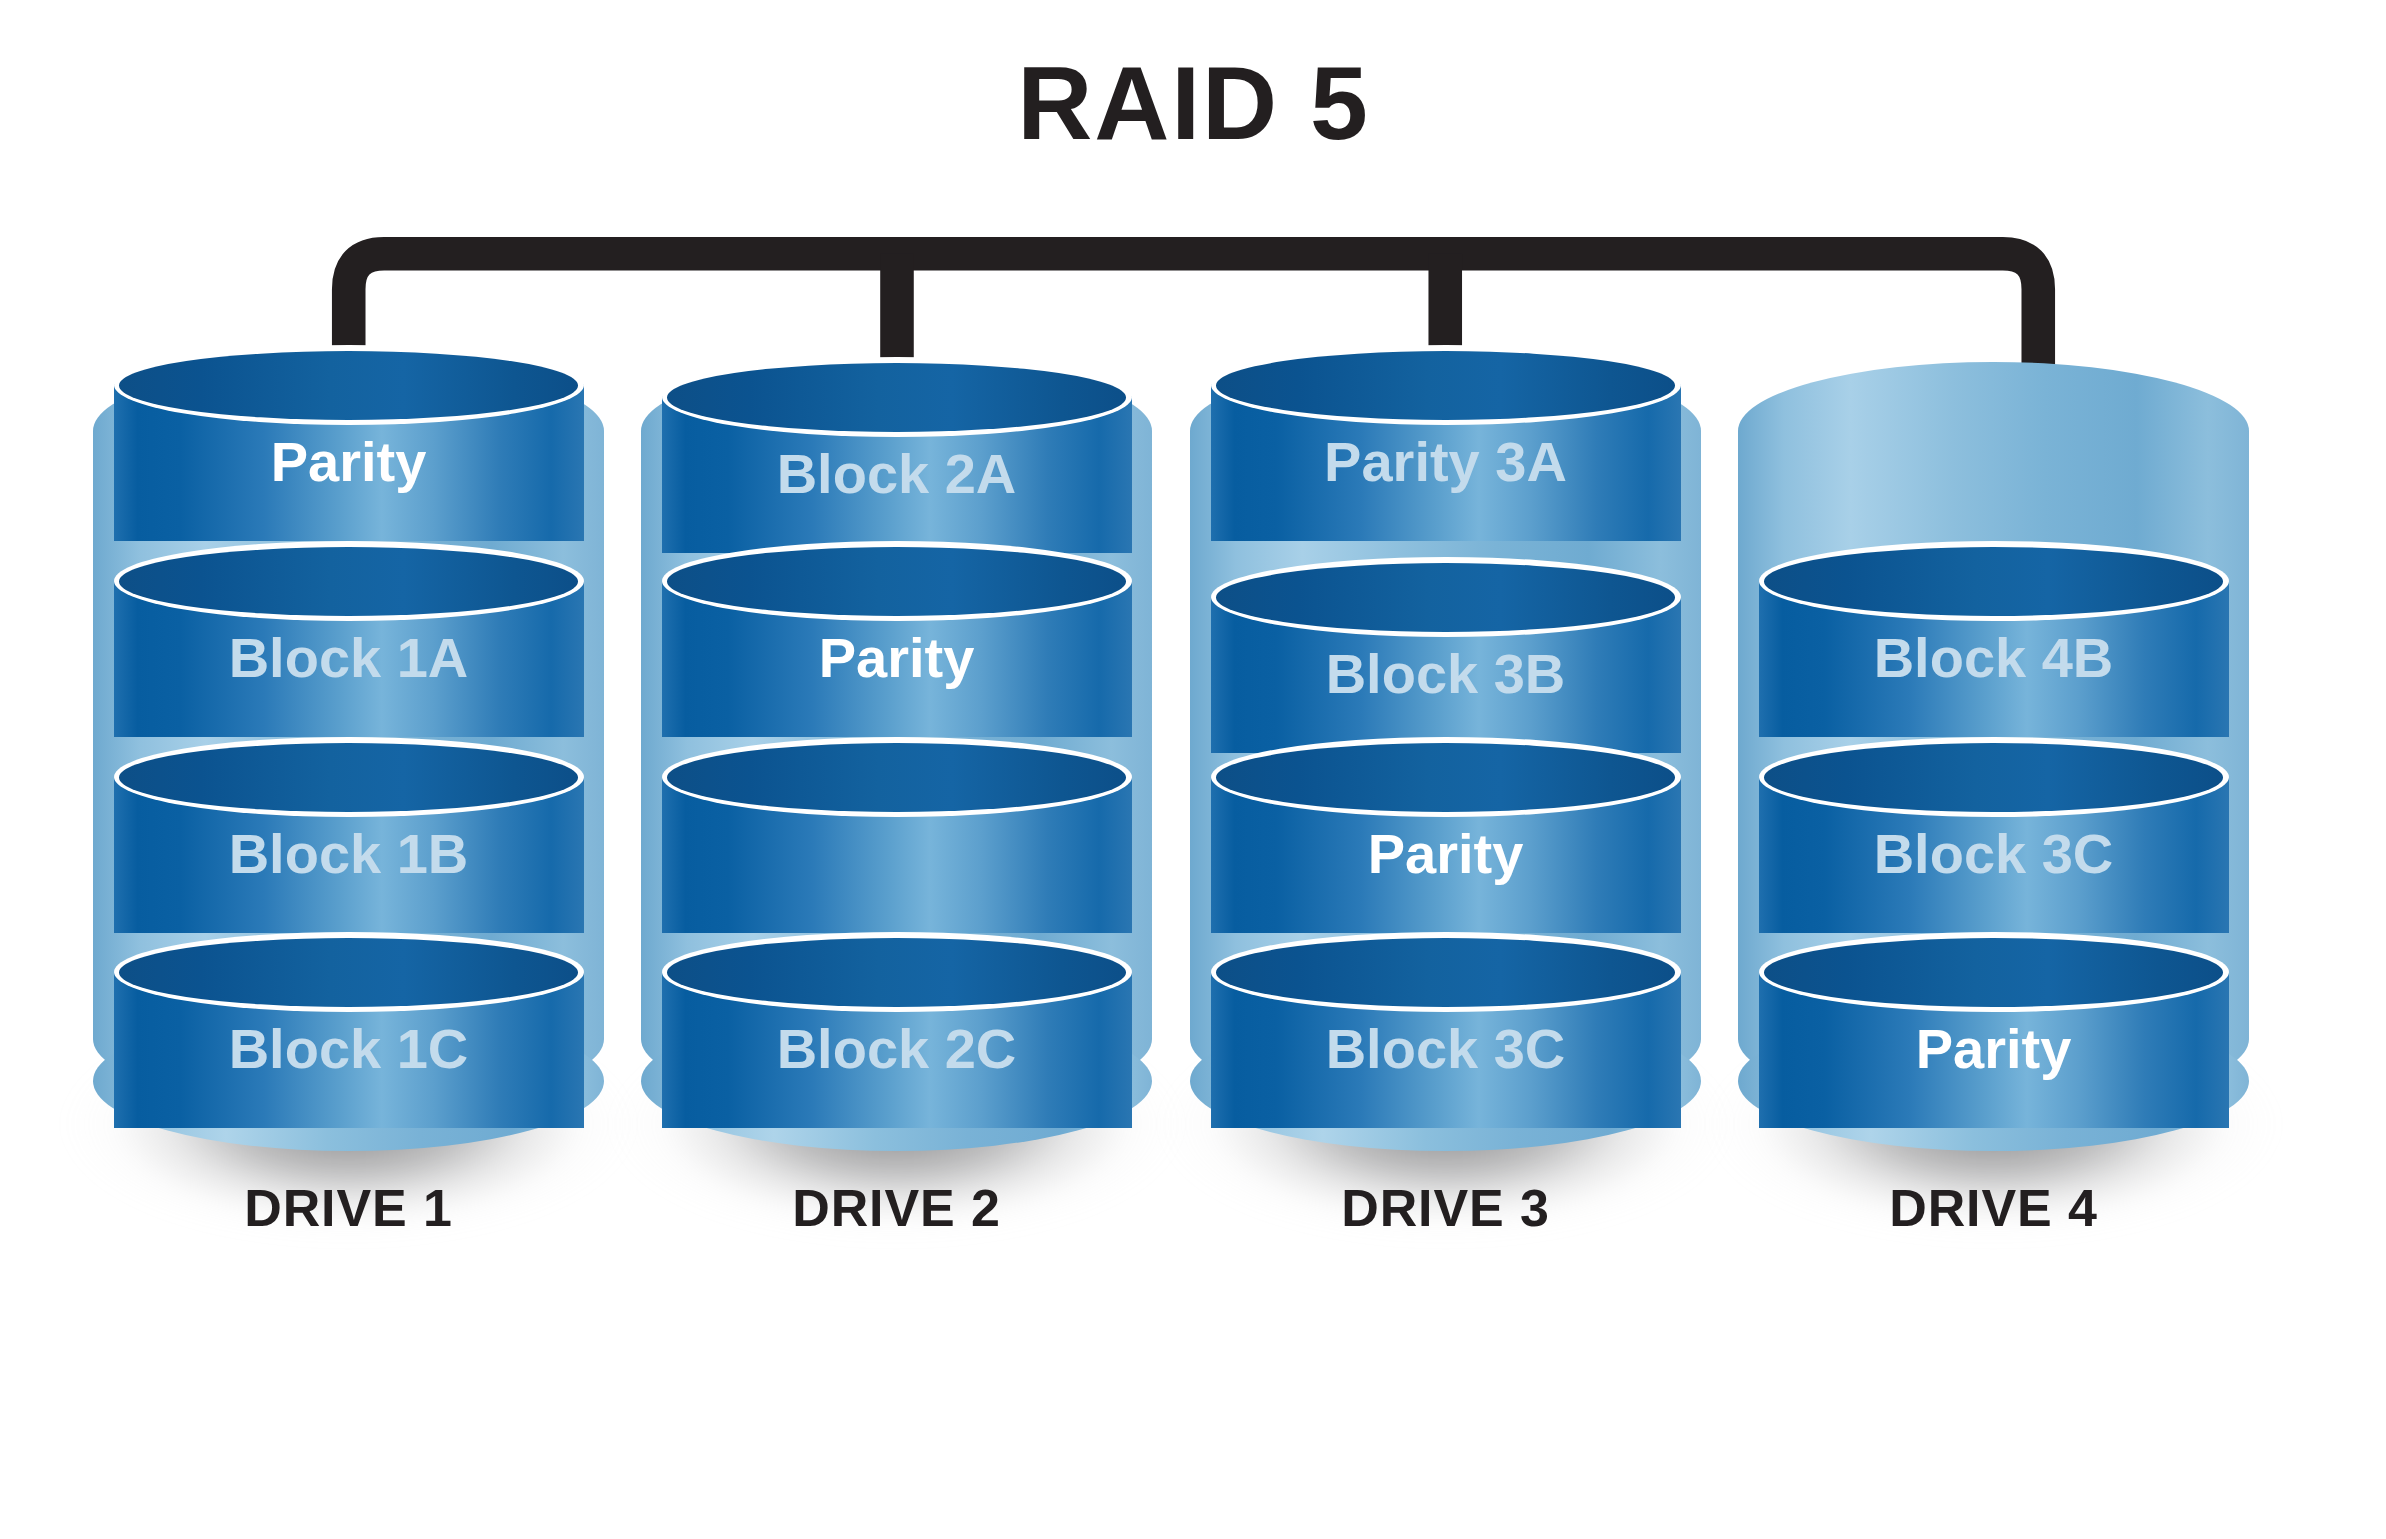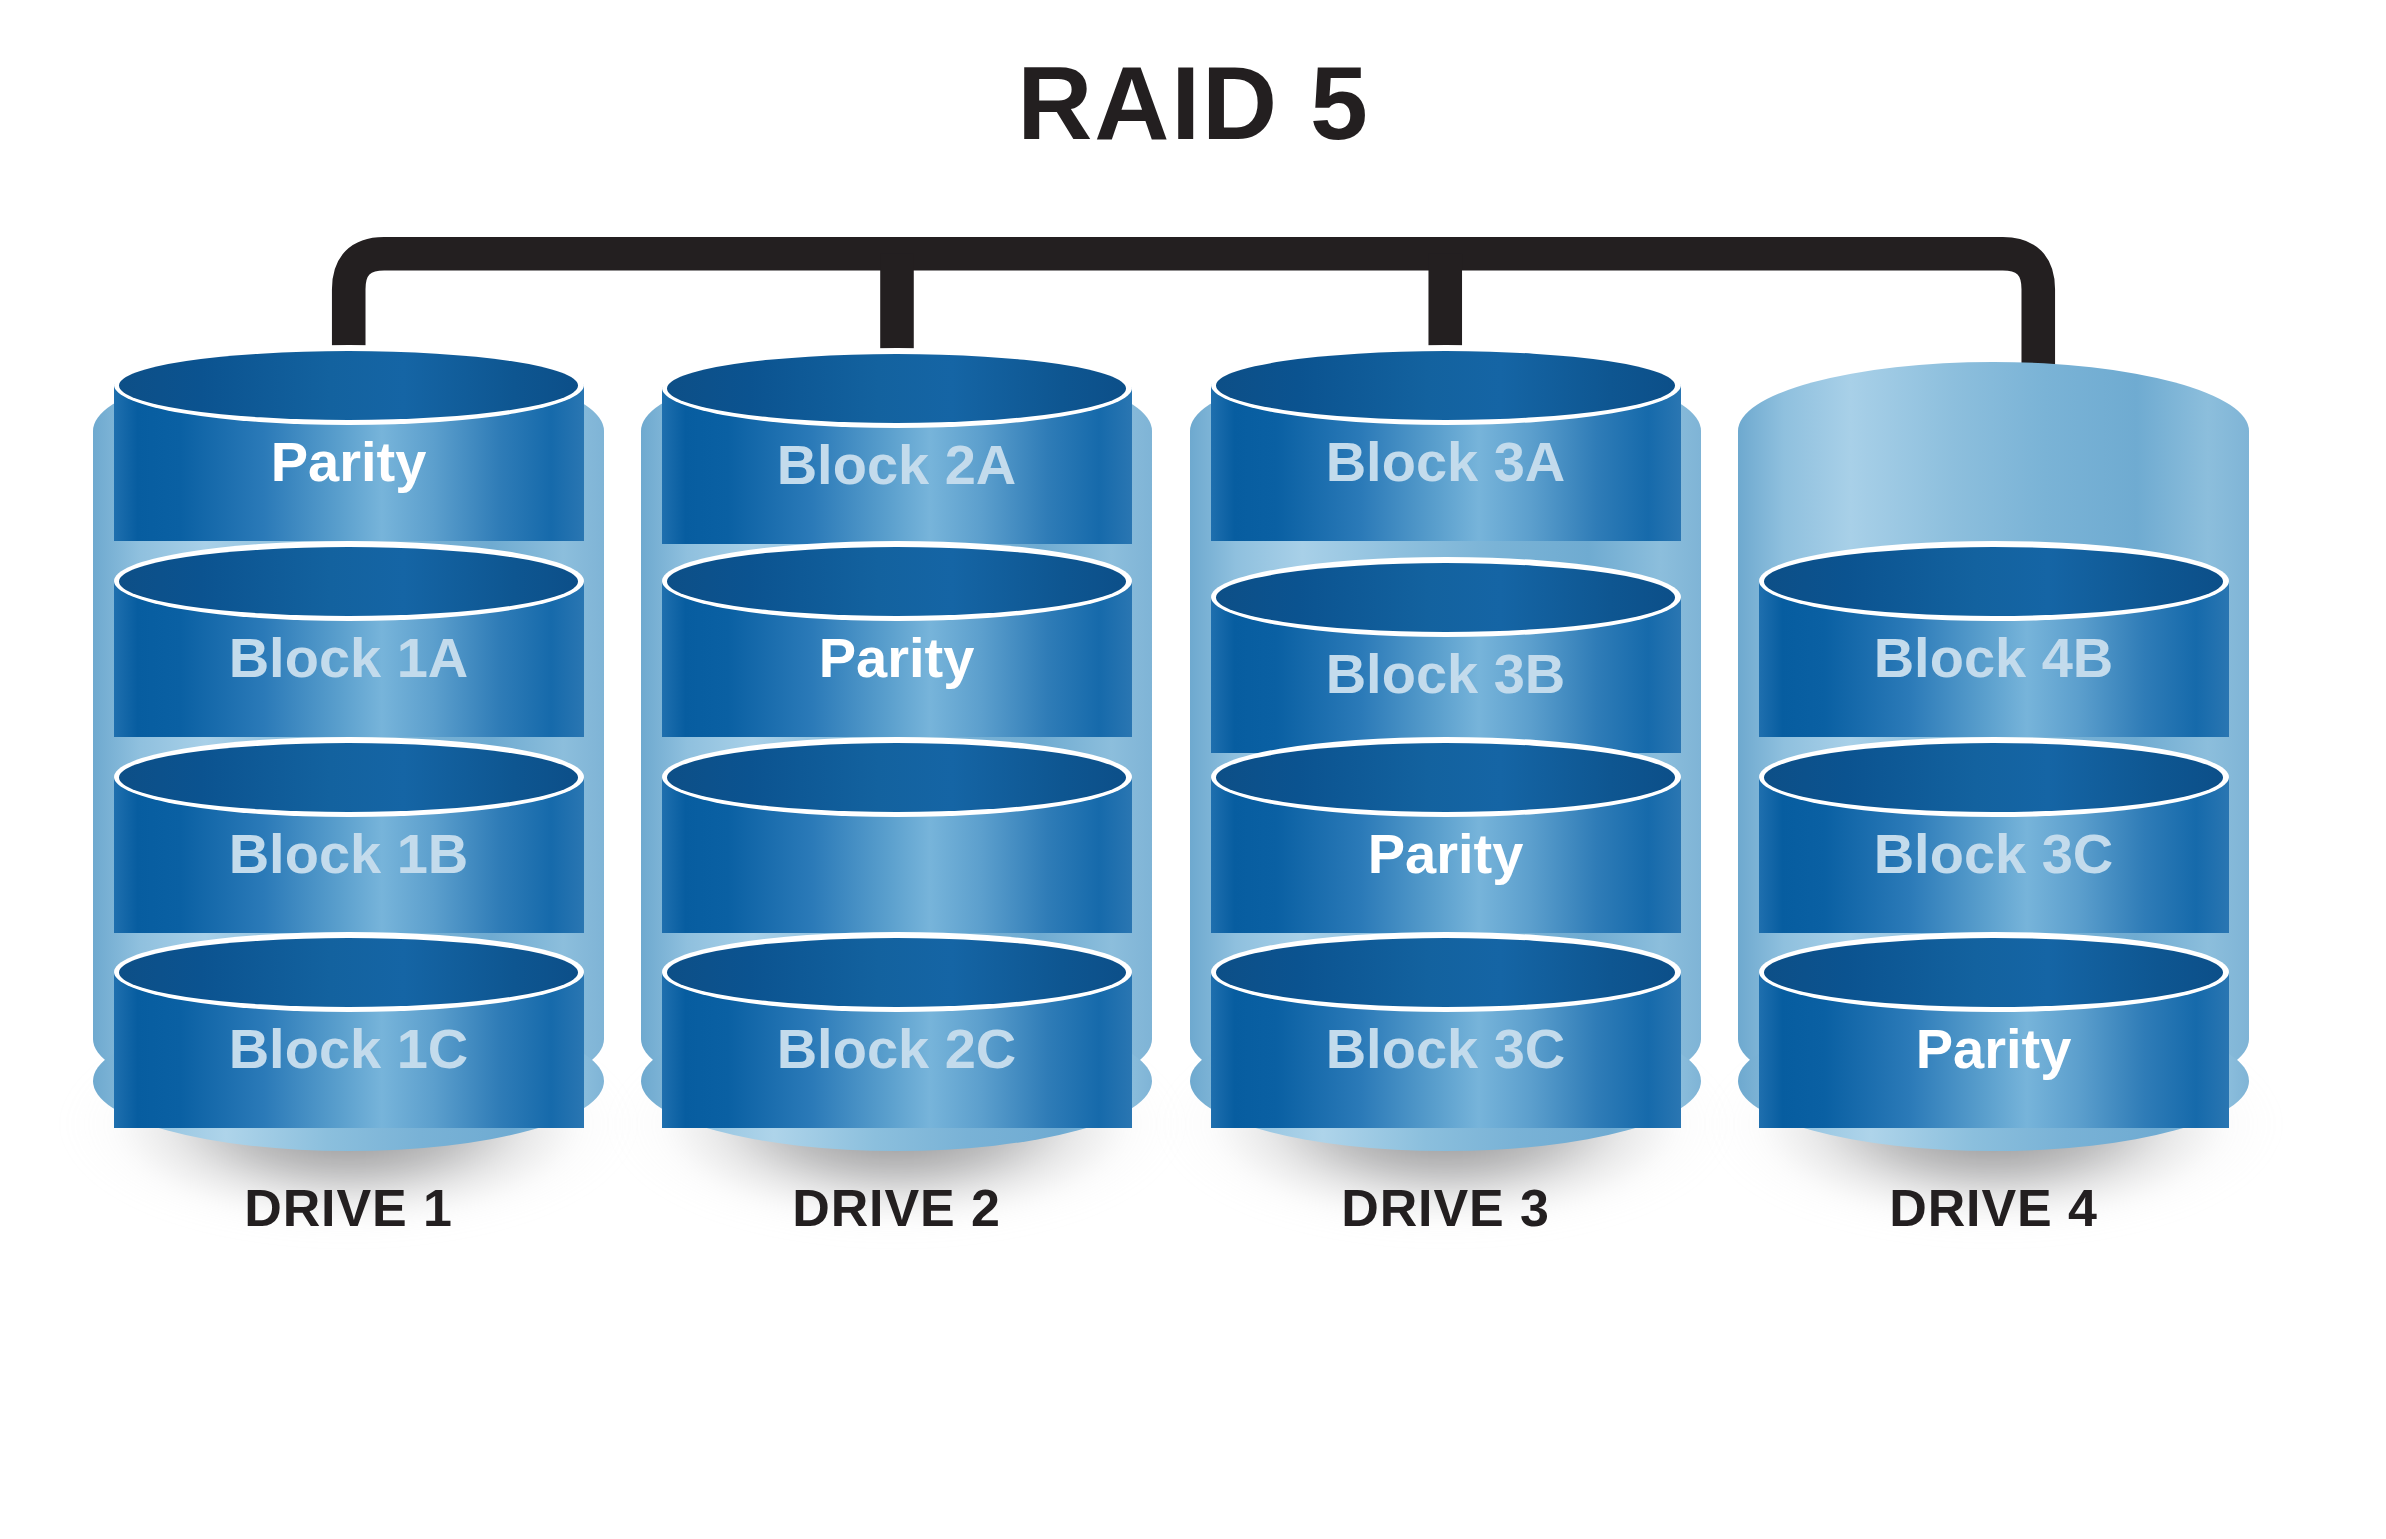--- a/index.html
+++ b/index.html
@@ -248,21 +248,21 @@
             <div class="seg-hole"></div>
             <div class="seg-label block">Block 1C</div>
           </div>
         </div>
       </div>
       <div class="drive" style="left: 641px;">
         <div class="drive-shadow"></div>
         <div class="drive-column"></div>
         <div class="drive-base"></div>
         <div class="segments">
-          <div class="segment" style="top: 3px; z-index: 10; padding-left: 46px;">
+          <div class="segment" style="top: 12px; z-index: 10; padding-left: 46px;">
             <div class="seg-body"></div>
             <div class="seg-rim"></div>
             <div class="seg-hole"></div>
             <div class="seg-label block">Block 2A</div>
           </div>
           <div class="segment" style="top: 196px; z-index: 11;">
             <div class="seg-body"></div>
             <div class="seg-rim"></div>
             <div class="seg-hole"></div>
             <div class="seg-label parity">Parity</div>
@@ -282,21 +282,21 @@
       </div>
       <div class="drive" style="left: 1190px;">
         <div class="drive-shadow"></div>
         <div class="drive-column"></div>
         <div class="drive-base"></div>
         <div class="segments">
           <div class="segment" style="top: 0px; z-index: 10;">
             <div class="seg-body"></div>
             <div class="seg-rim"></div>
             <div class="seg-hole"></div>
-            <div class="seg-label block">Block 3A</div>
+            <div class="seg-label block">Parity 3A</div>
           </div>
           <div class="segment" style="top: 196px; z-index: 11; margin-top: 16px;">
             <div class="seg-body"></div>
             <div class="seg-rim"></div>
             <div class="seg-hole"></div>
             <div class="seg-label block">Block 3B</div>
           </div>
           <div class="segment" style="top: 392px; z-index: 12;">
             <div class="seg-body"></div>
             <div class="seg-rim"></div>

